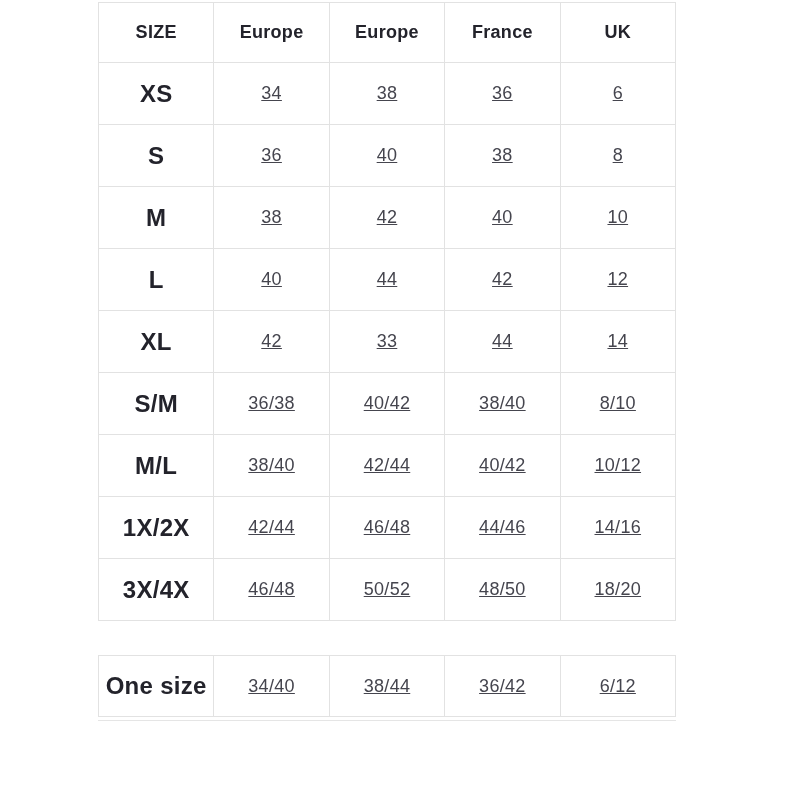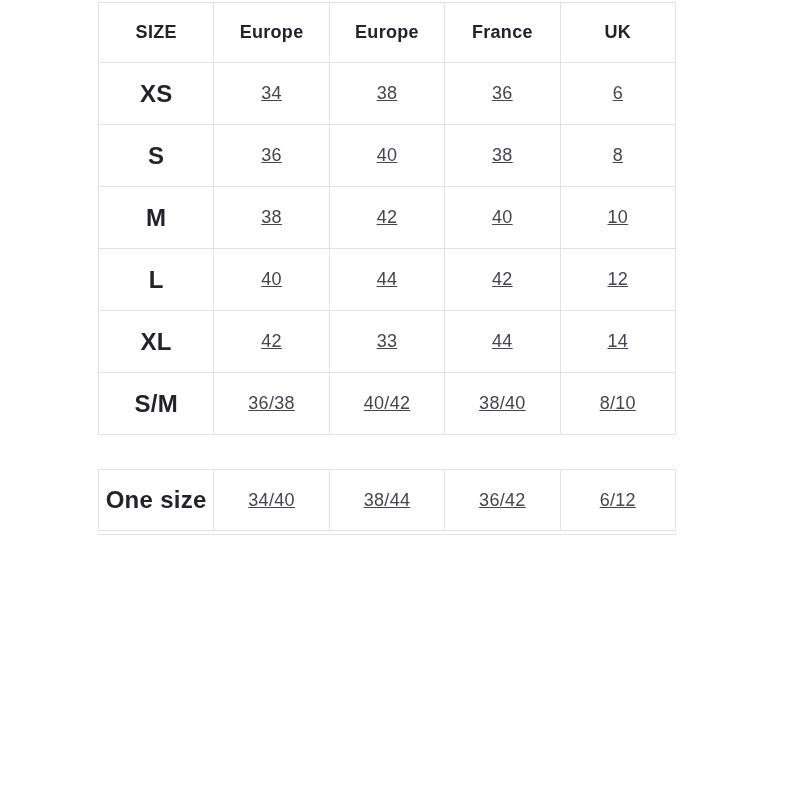--- a/index.html
+++ b/index.html
@@ -114,20 +114,41 @@
             <td>44</td>
             <td>14</td>
           </tr>
           <tr>
             <th>S/M</th>
             <td>36/38</td>
             <td>40/42</td>
             <td>38/40</td>
             <td>8/10</td>
           </tr>
+          <tr>
+            <th>M/L</th>
+            <td>38/40</td>
+            <td>42/44</td>
+            <td>40/42</td>
+            <td>10/12</td>
+          </tr>
+          <tr>
+            <th>1X/2X</th>
+            <td>42/44</td>
+            <td>46/48</td>
+            <td>44/46</td>
+            <td>14/16</td>
+          </tr>
+          <tr>
+            <th>3X/4X</th>
+            <td>46/48</td>
+            <td>50/52</td>
+            <td>48/50</td>
+            <td>18/20</td>
+          </tr>
         </tbody>
     </table>
 
     <div class="table-gap"></div>
 
     <table id="special-size-table">
       <tbody>
           <tr>
             <th>One size</th>
             <td>34/40</td>

